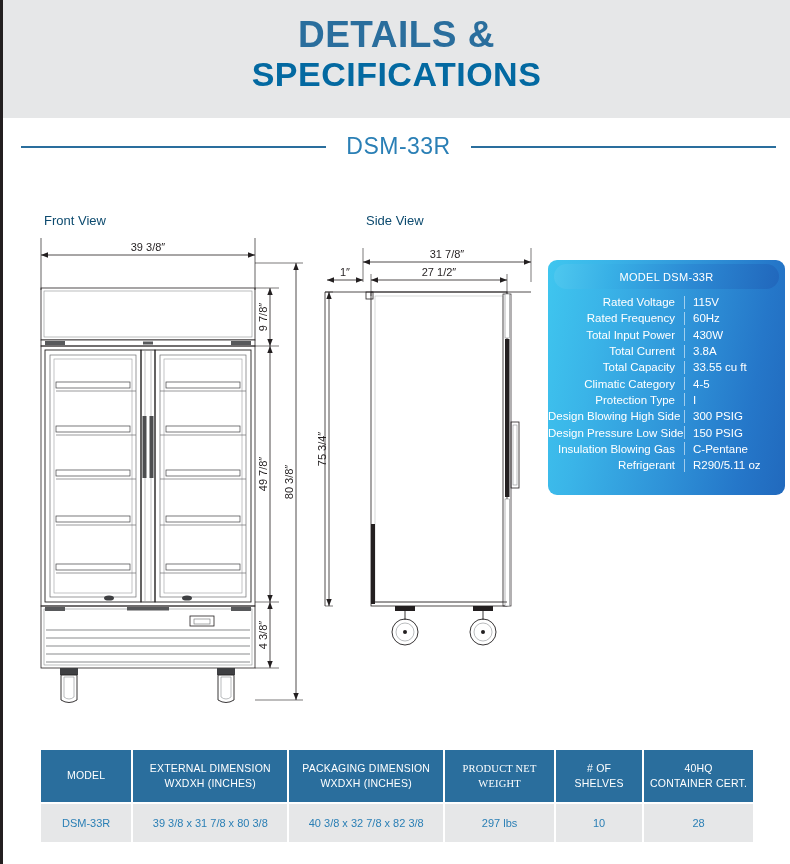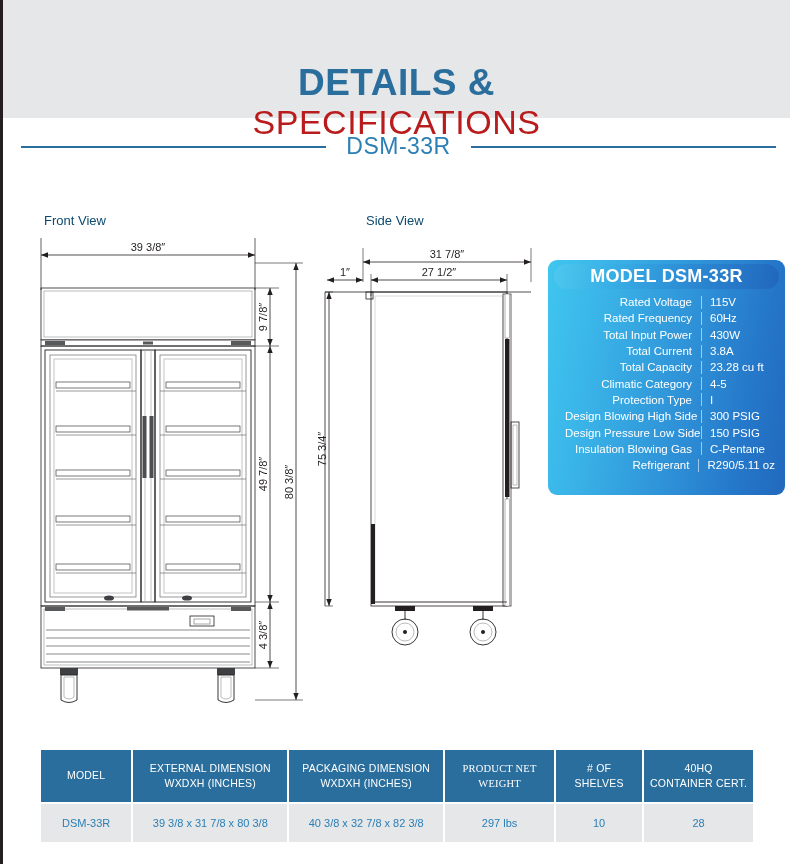--- a/index.html
+++ b/index.html
@@ -16,24 +16,24 @@
   .header-band {
     position: absolute; left: 0; top: 0; width: 790px; height: 118px;
     background: #e6e7e8;
   }
   .header-title-wrap {
     position: absolute; left: 0; top: 16px; width: 787px;
     text-align: center; line-height: 1.0;
   }
   .title-line1 {
     font-size: 37px; font-weight: bold; color: #2a6e9d;
-    letter-spacing: 0.5px; display: block; margin-top: 48px;
+    letter-spacing: 0.5px; display: block;
   }
   .title-line2 {
-    font-size: 34px; font-weight: normal; color: #b91c1c;
+    font-size: 34px; font-weight: bold; color: #0369a1;
     letter-spacing: 0.5px; display: block; margin-top: 4px;
   }
 
   
   .model-rule {
     position: absolute; left: 0; top: 133px; width: 787px;
     display: flex; align-items: center;
   }
   .rule-line { height: 2px; background: #2a6e9d; flex: 1 1 auto; }
   .rule-line.left  { margin-left: 18px; margin-right: 20px; }
@@ -62,24 +62,24 @@
     border-radius: 9px;
     padding-top: 2px;
   }
   .spec-header {
     position: relative; margin: 2px 6px 0 6px; height: 25px;
     border-radius: 13px;
     background: linear-gradient(100deg,#4ec8ef 0%, #38b0e6 25%, #2c8ad4 60%, #2167bc 100%);
     display: flex; align-items: center; justify-content: center;
   }
   .spec-header-text {
-    color: #ffffff; font-size: 18px; font-weight: bold; letter-spacing: 0.3px;
+    color: #ffffff; font-size: 11px; font-weight: normal; letter-spacing: 0.3px;
   }
   .spec-gap { height: 5px; }
-  .spec-rows { padding: 0 10px 0 17px; }
+  .spec-rows { padding: 0 10px 0 0; }
   .spec-row { display: flex; align-items: center; height: 16.3px; }
   .spec-label {
     width: 136px; text-align: right; padding-right: 9px;
     color: #ffffff; font-size: 11.5px; white-space: nowrap;
   }
   .spec-divider-col {
     width: 1px; height: 13px; background: rgba(255,255,255,0.55);
   }
   .spec-value {
     padding-left: 8px; color: #ffffff; font-size: 11.5px; white-space: nowrap;
@@ -330,21 +330,21 @@
       <span class="spec-value">430W</span>
     </div>
     <div class="spec-row">
       <span class="spec-label">Total Current</span>
       <span class="spec-divider-col"></span>
       <span class="spec-value">3.8A</span>
     </div>
     <div class="spec-row">
       <span class="spec-label">Total Capacity</span>
       <span class="spec-divider-col"></span>
-      <span class="spec-value">23.28 cu ft</span>
+      <span class="spec-value">33.55 cu ft</span>
     </div>
     <div class="spec-row">
       <span class="spec-label">Climatic Category</span>
       <span class="spec-divider-col"></span>
       <span class="spec-value">4-5</span>
     </div>
     <div class="spec-row">
       <span class="spec-label">Protection Type</span>
       <span class="spec-divider-col"></span>
       <span class="spec-value">I</span>

